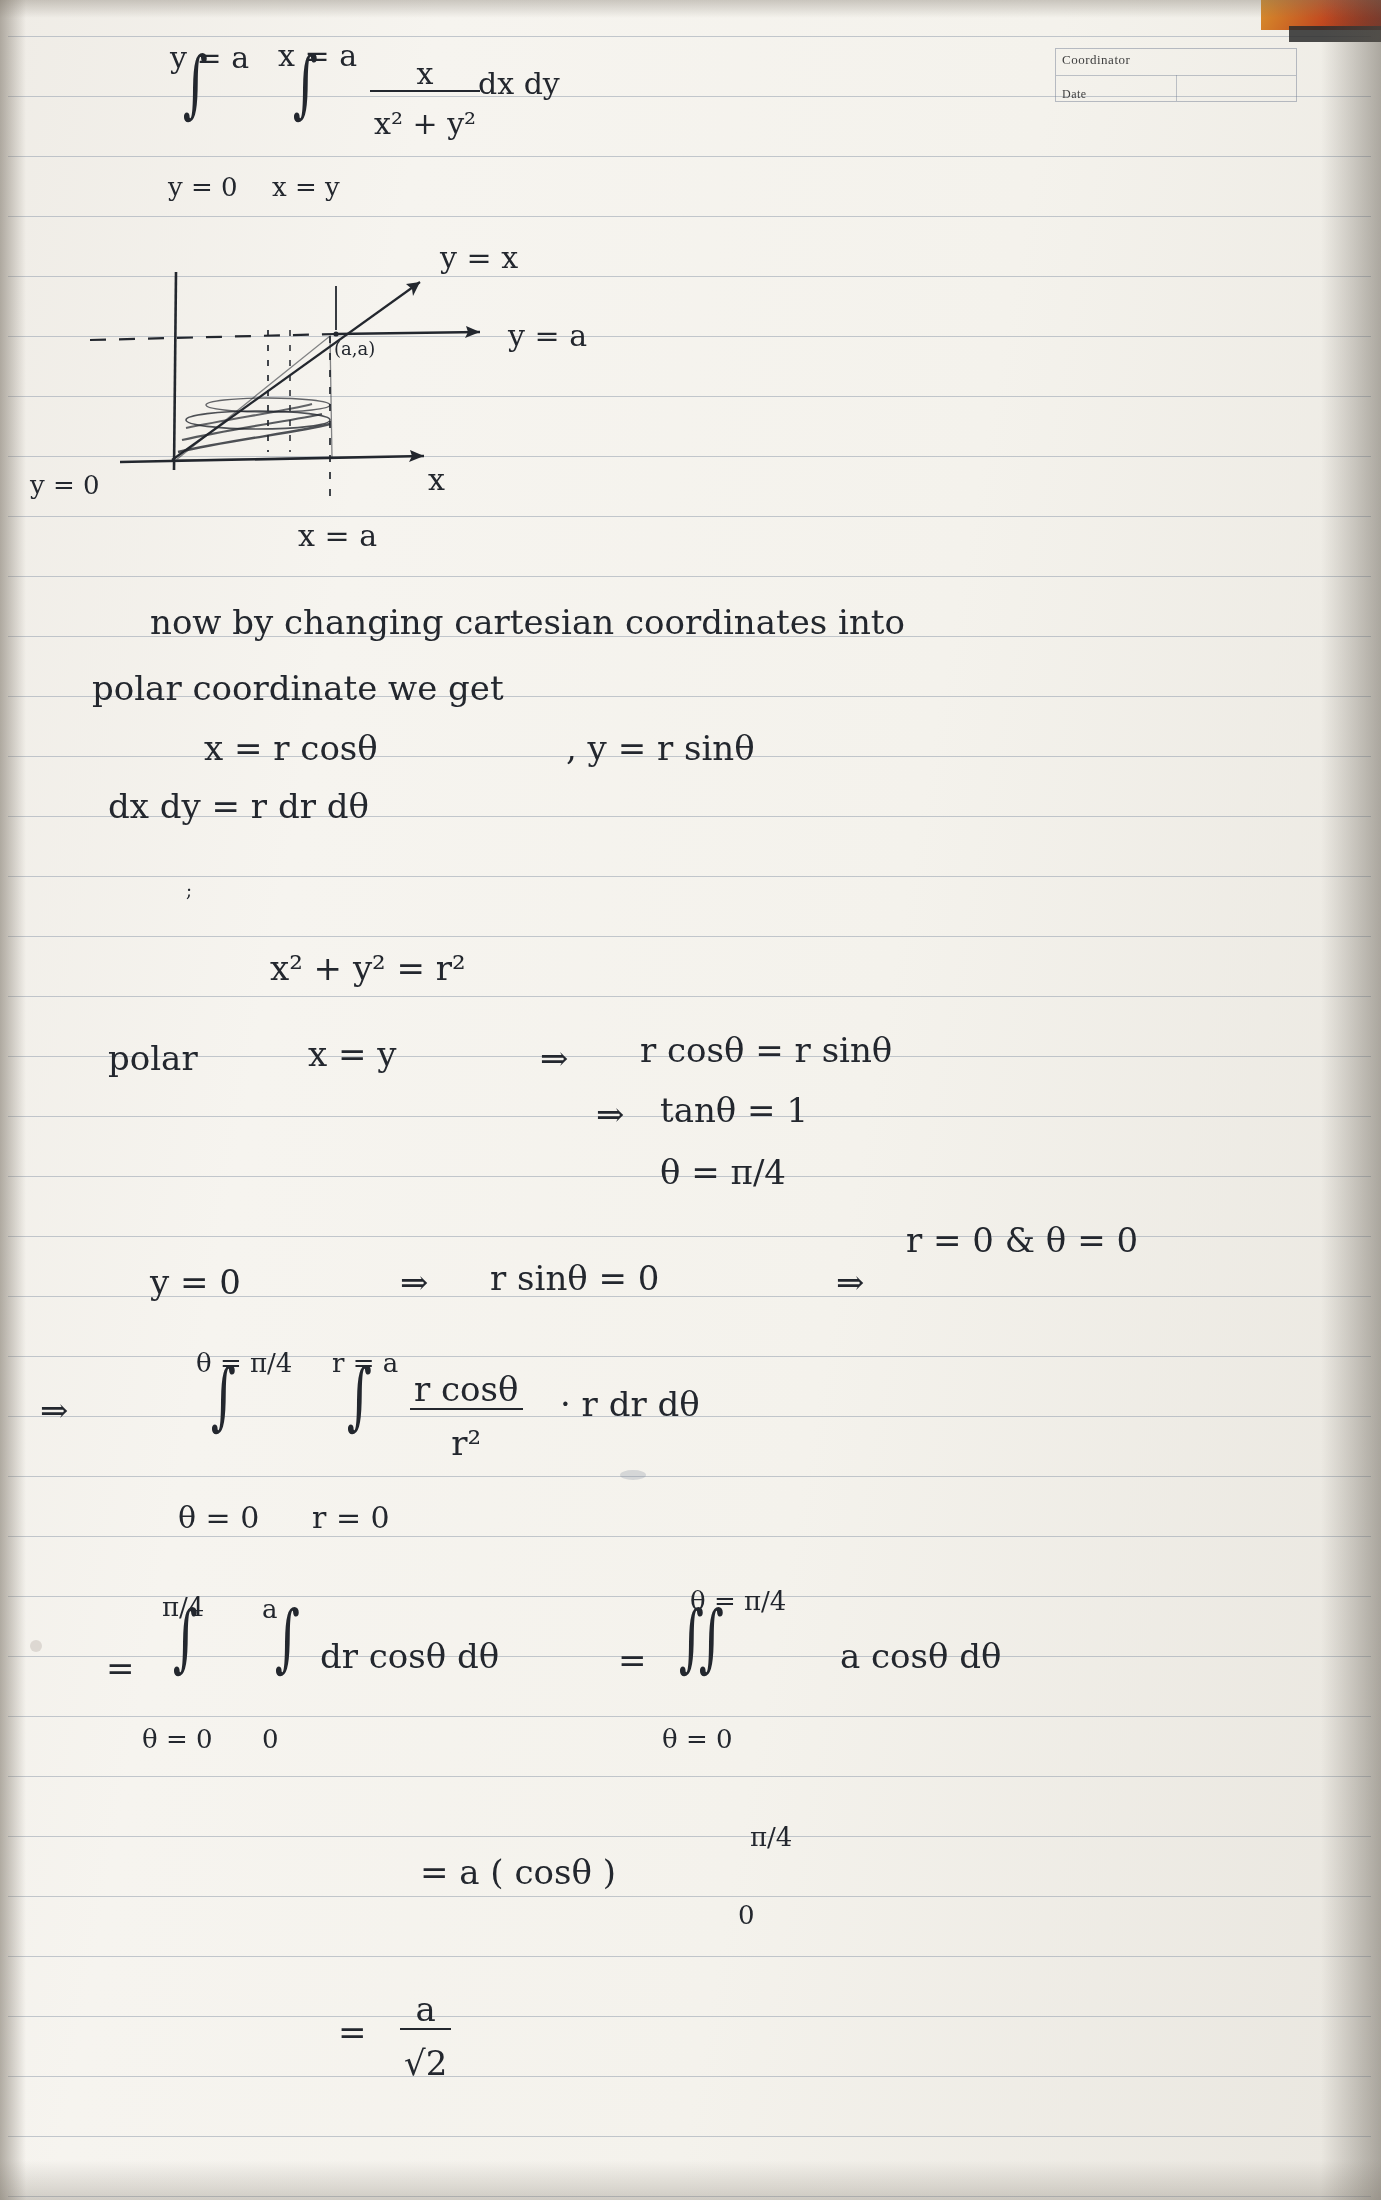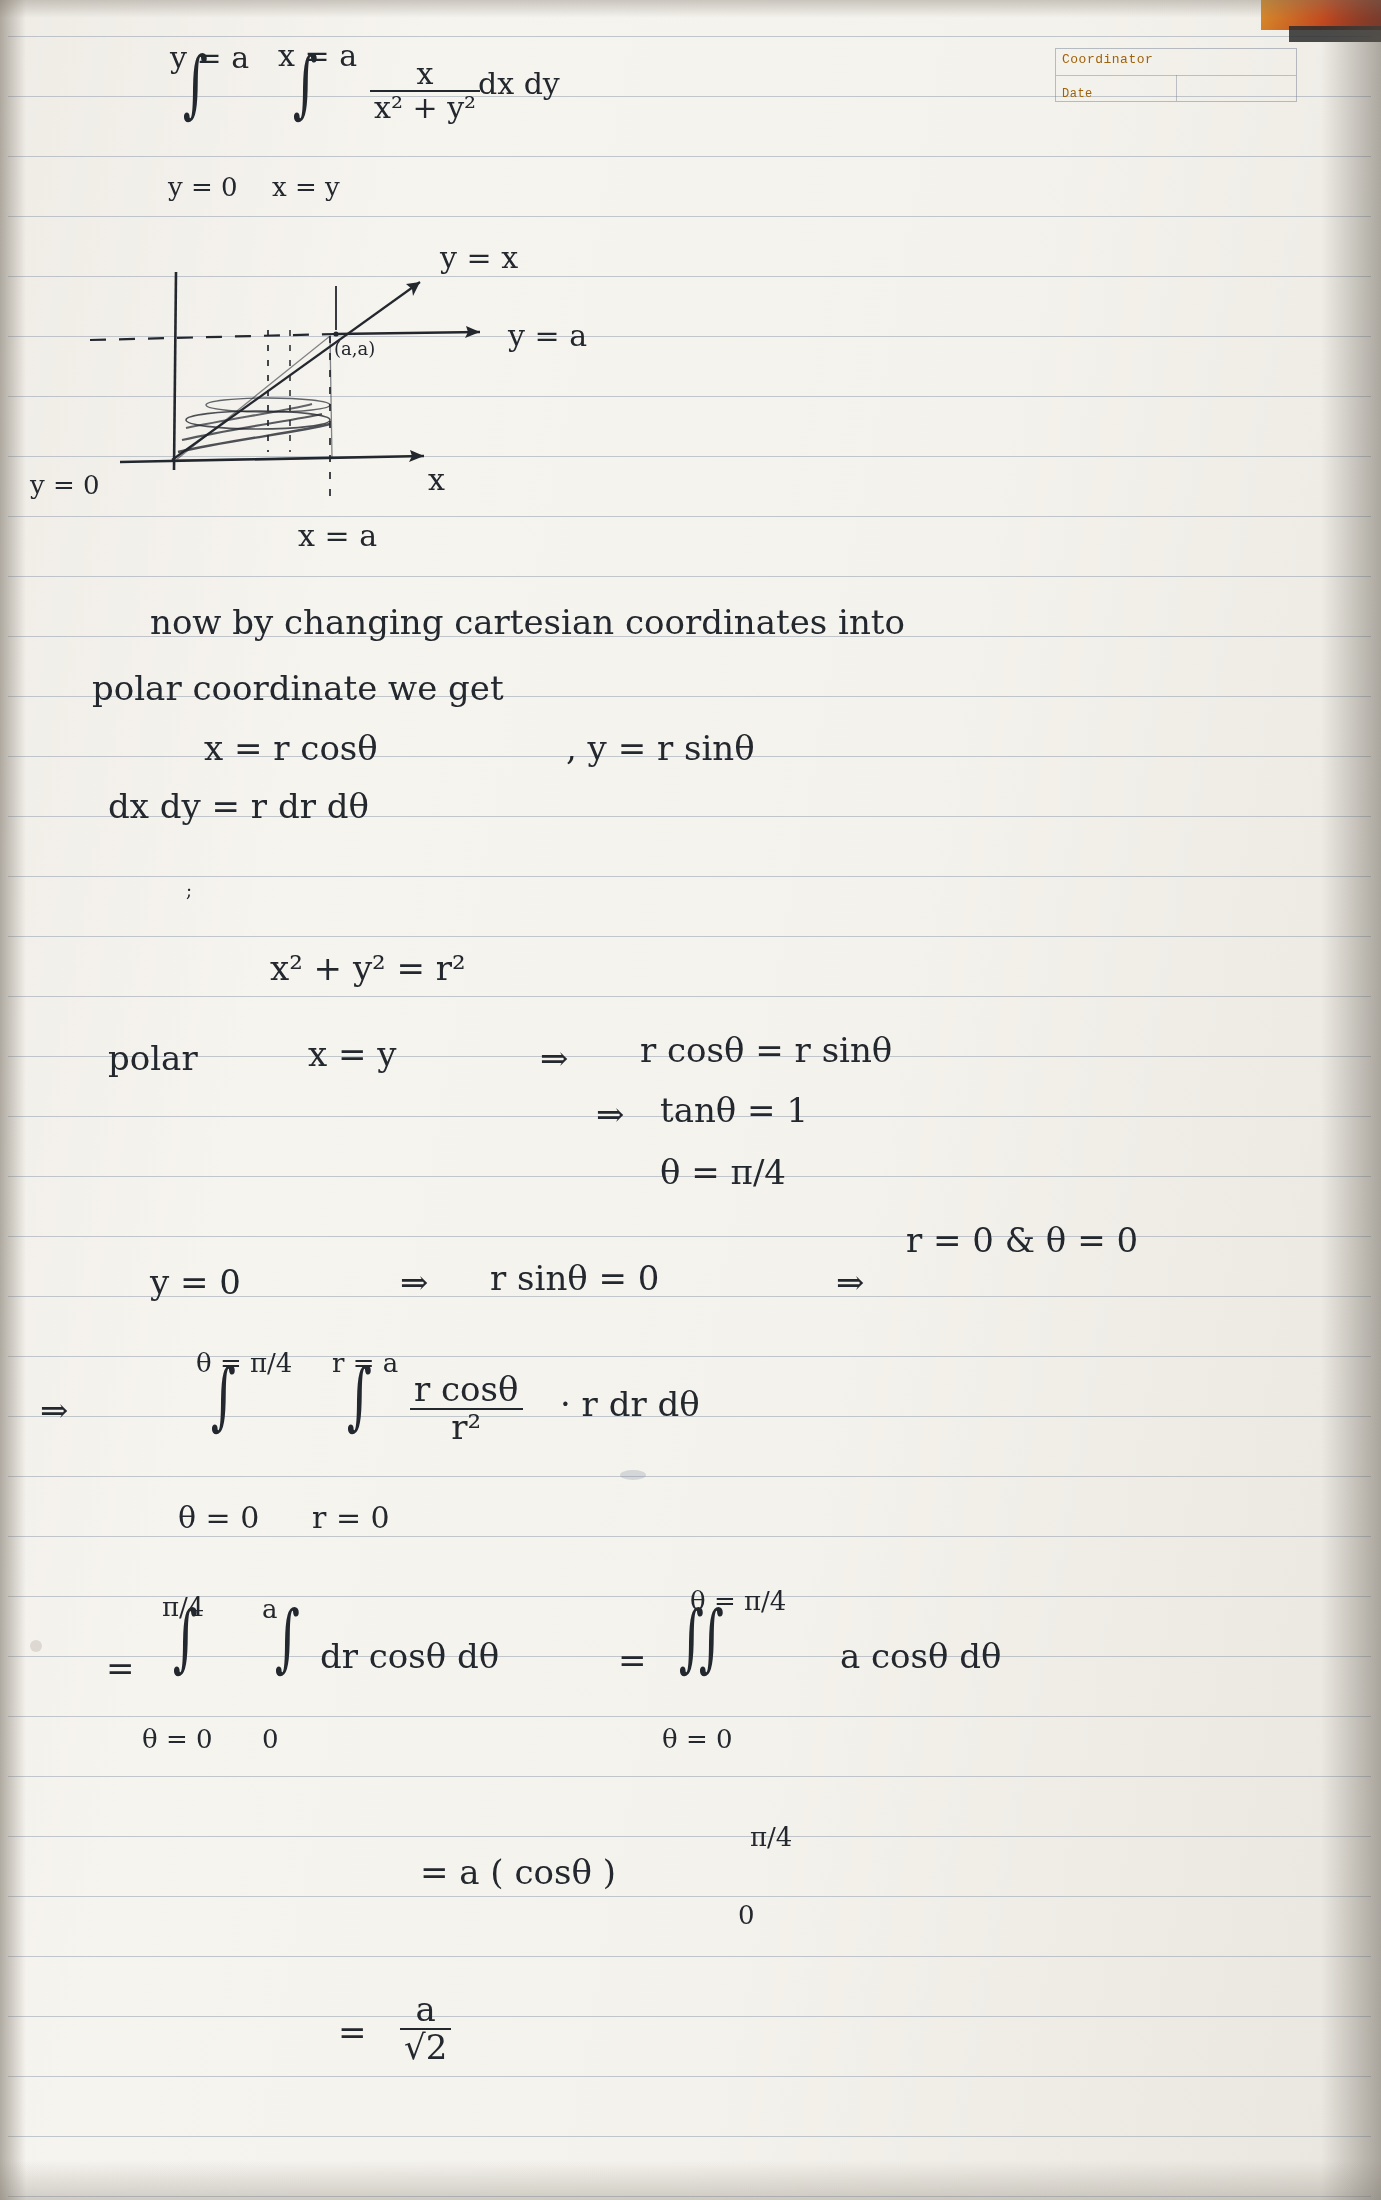--- a/index.html
+++ b/index.html
@@ -59,41 +59,41 @@
     position:absolute;left:1055px;top:48px;width:240px;height:52px;
     border:1px solid rgba(120,130,150,.5);
   }
   .form-box .fb-line{
     position:absolute;left:0;right:0;top:26px;height:1px;background:rgba(120,130,150,.45);
   }
   .form-box .fb-vline{
     position:absolute;top:26px;bottom:0;left:120px;width:1px;background:rgba(120,130,150,.45);
   }
   .form-txt{
-    position:absolute;color:#a16207;font-size:13px;letter-spacing:.5px;
-    font-family:Liberation Mono, monospace;
+    position:absolute;color:#404040;font-size:13px;letter-spacing:.5px;
+    font-family:Liberation Serif, serif;
   }
   
   .hw{
     position:absolute;
     color:#23272e;
     font-family:"DejaVu Serif", serif;
     white-space:nowrap;
     transform-origin:left top;
   }
   .hw.s1{font-size:26px;}
   .hw.s2{font-size:30px;}
   .hw.s3{font-size:34px;}
   .hw.s4{font-size:18px;}
   .frac{
     display:inline-block;text-align:center;vertical-align:middle;
     line-height:1.05;
   }
   .frac .num{display:block;border-bottom:2px solid #23272e;padding:0 4px;}
-  .frac .den{display:block;padding:0 4px;}
+  .frac .den{display:block;padding:0 4px;margin-top:16px;}
   .bigint{
     font-family:"DejaVu Serif", serif;
     font-size:74px;line-height:.7;display:inline-block;
     transform:scaleX(.65);
   }
   svg{display:block;}
   .diagram{position:absolute;left:0;top:0;pointer-events:none;}
 </style>
 </head>
 <body>

